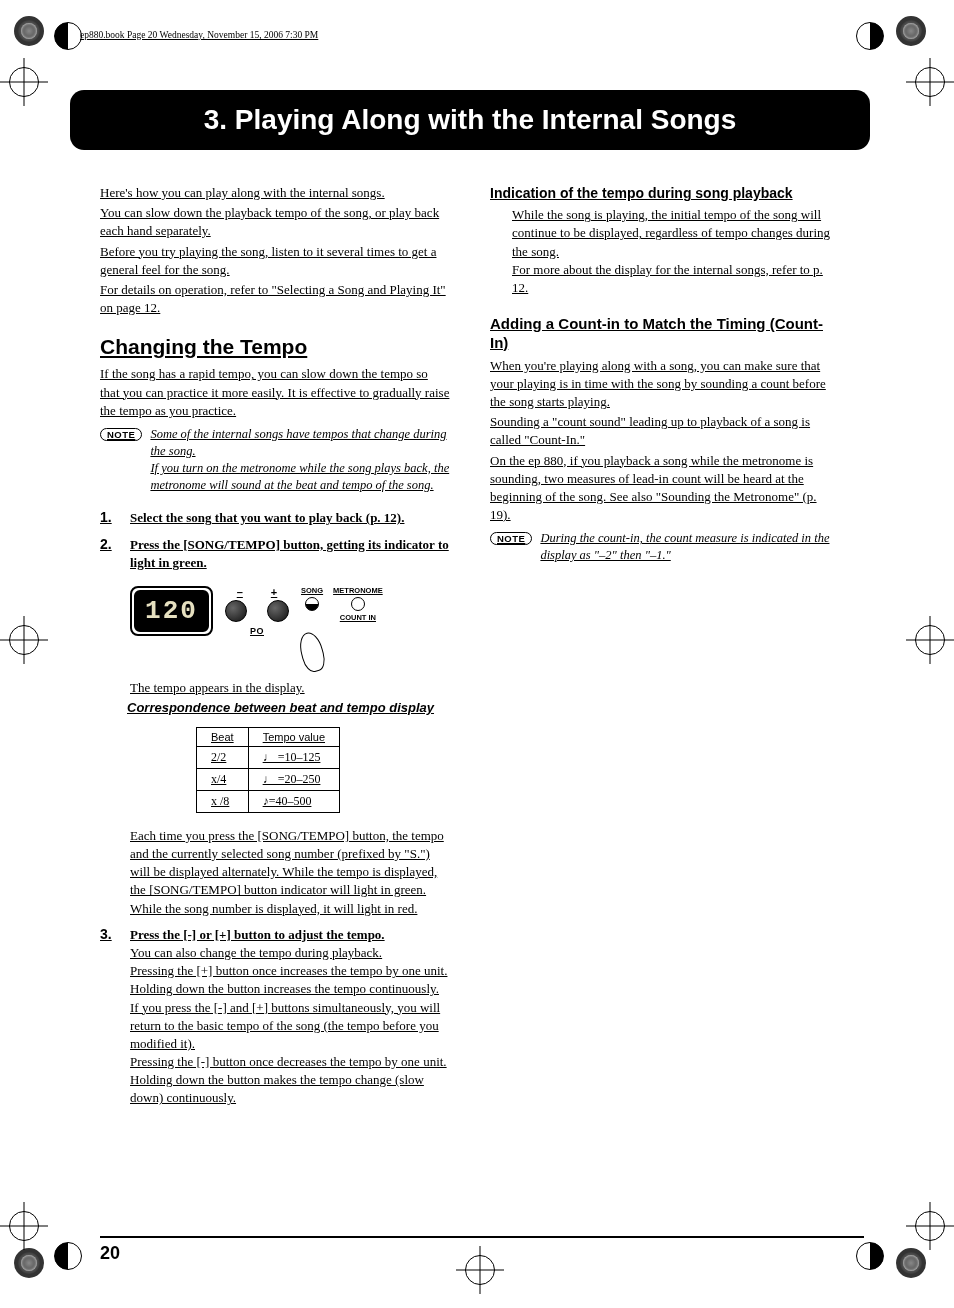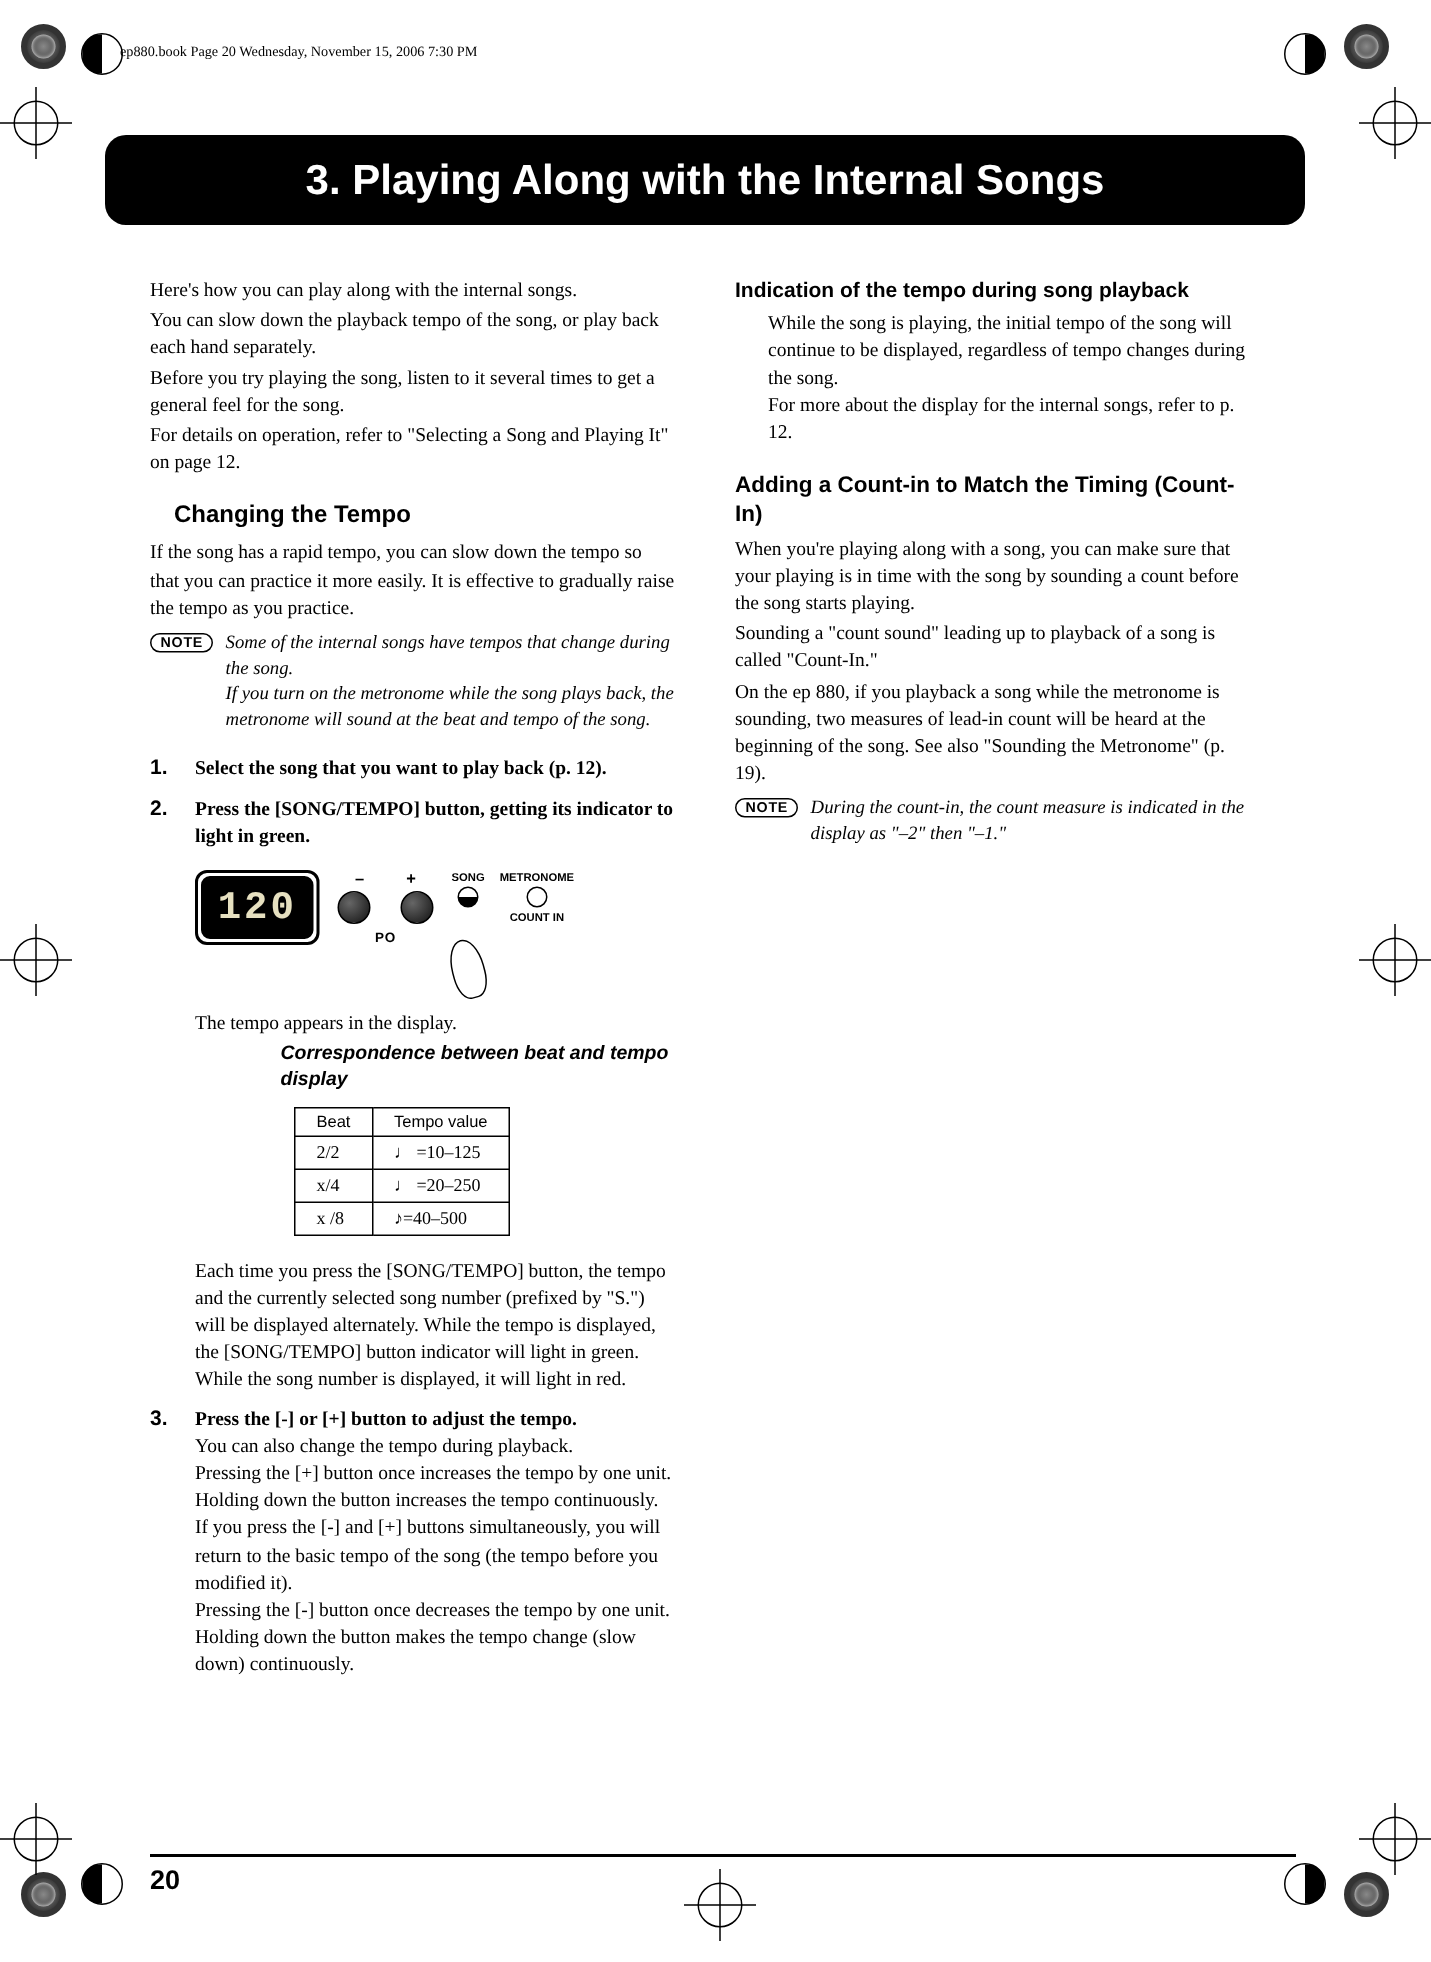--- a/index.html
+++ b/index.html
@@ -8,20 +8,21 @@
     background: #fff;
     width: 954px;
     margin: 0 auto;
     color: #000;
     position: relative;
   }
   .page-wrap {
     padding: 30px 84px 30px 70px;
     min-height: 1308px;
     position: relative;
+    text-decoration: underline;
   }
   .header-line {
     font-size: 9.5px;
     color: #000;
     margin-bottom: 50px;
     margin-left: 10px;
   }
   .chapter-banner {
     background: #000;
     color: #fff;
@@ -37,22 +38,22 @@
   .two-col {
     display: flex;
     gap: 40px;
   }
   .col { flex: 1; min-width: 0; }
   .intro { font-size: 13px; line-height: 1.4; margin-bottom: 18px; }
   .intro p { margin-bottom: 2px; }
   .h2 {
     font-family: 'Arial Black', Arial, sans-serif;
     font-weight: 900;
-    font-size: 16px;
-    margin: 6px 0 4px 16px;
+    font-size: 21px;
+    margin: 6px 0 4px 0;
     padding-bottom: 2px;
   }
   .body-text { font-size: 13px; line-height: 1.4; }
   .body-text p { margin-bottom: 2px; }
   .note-row { display: flex; align-items: flex-start; gap: 8px; margin-top: 6px; }
   .note-badge {
     border: 1.5px solid #000;
     border-radius: 10px;
     font-family: Arial, sans-serif;
     font-size: 9.5px;
@@ -117,21 +118,21 @@
     background: #fff;
     transform: rotate(-15deg);
     margin-top: 6px;
   }
   .caption { font-size: 13px; margin: 6px 0 2px 30px; }
   .subhead {
     font-family: Arial, sans-serif;
     font-weight: 700;
     font-style: italic;
     font-size: 13px;
-    margin: 4px 0 10px 87px;
+    margin: 4px 0 10px 27px;
     line-height: 1.3;
   }
   table.tempo-tbl {
     border-collapse: collapse;
     margin: 0 0 14px 96px;
     font-size: 12px;
   }
   table.tempo-tbl th, table.tempo-tbl td {
     border: 1px solid #000;
     padding: 3px 14px;

